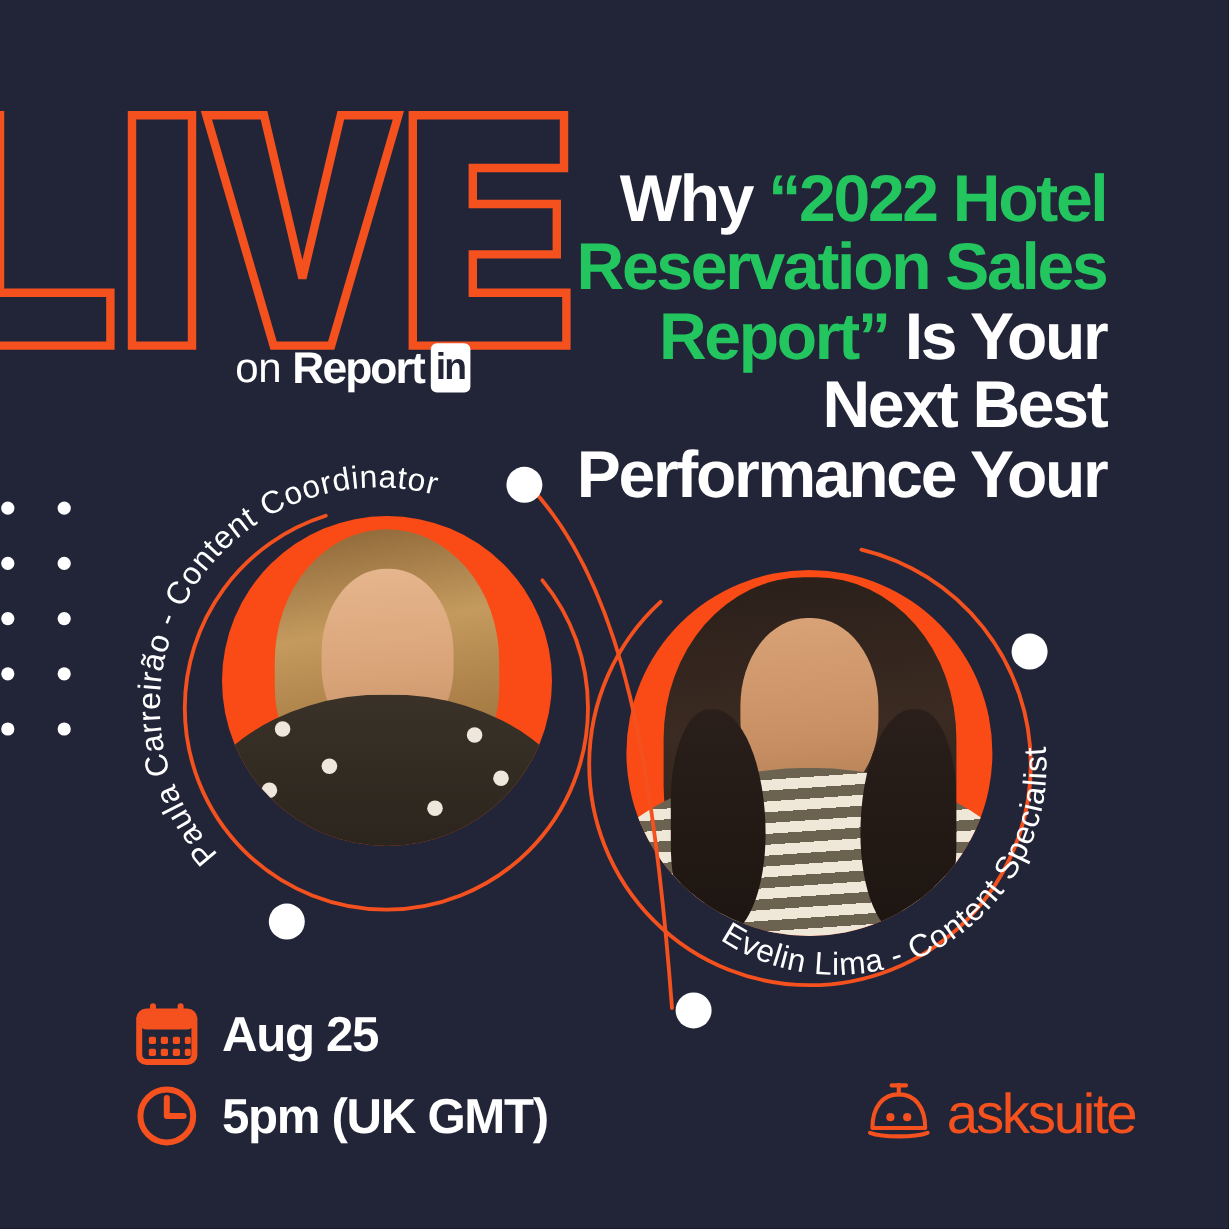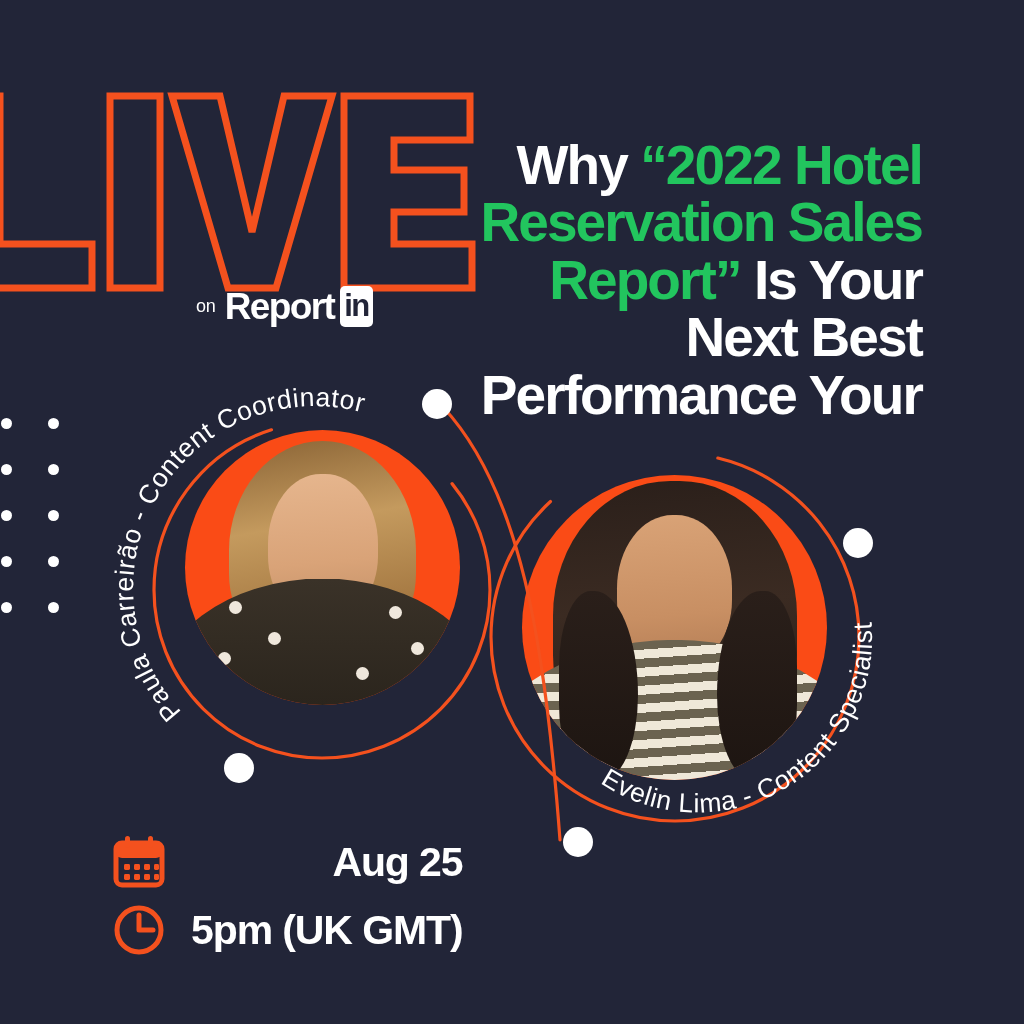--- a/index.html
+++ b/index.html
@@ -39,21 +39,21 @@
     position: absolute;
     left: 196px;
     top: 286px;
     display: flex;
     align-items: center;
     gap: 9px;
     height: 40px;
   }
   #linkedin-on {
     color: #ffffff;
-    font-size: 18px;
+    font-size: 35px;
     font-weight: 400;
     letter-spacing: -0.2px;
     line-height: 1;
   }
   #linkedin-word {
     color: #ffffff;
     font-size: 37px;
     font-weight: 700;
     letter-spacing: -1.6px;
     line-height: 1;
@@ -185,22 +185,21 @@
   
   #event-details {
     position: absolute;
     left: 112px;
     top: 828px;
   }
   .detail-row {
     display: flex;
     align-items: center;
     height: 68px;
-    gap: 25px;
-    justify-content: space-between;
+    gap: 19px;
   }
   .detail-icon { width: 54px; height: 54px; flex: 0 0 54px; }
   .detail-icon svg { display: block; }
   .detail-text {
     color: #ffffff;
     font-size: 41px;
     font-weight: 700;
     letter-spacing: -1.1px;
     line-height: 1;
     white-space: nowrap;
@@ -351,14 +350,27 @@
         <svg viewBox="0 0 54 54" width="54" height="54">
           <circle cx="27" cy="27" r="22" fill="none" stroke="#f4511e" stroke-width="5"></circle>
           <path d="M 27 12 L 27 27 L 41 27" fill="none" stroke="#f4511e" stroke-width="5" stroke-linecap="round" stroke-linejoin="round"></path>
         </svg>
       </span>
       <span class="detail-text">5pm (UK GMT)</span>
     </div>
 
   </div>
 
+  <div id="brand-logo">
+    <span id="logo-mark">
+      <svg viewBox="0 0 54 50" width="54" height="50">
+        <path d="M 5 38 C 5 20 14 10 27 10 C 40 10 49 20 49 38 Z" fill="none" stroke="#f4511e" stroke-width="3.4" stroke-linejoin="round"></path>
+        <path d="M 3 42 C 14 46 40 46 51 42" fill="none" stroke="#f4511e" stroke-width="3.4" stroke-linecap="round"></path>
+        <line x1="27" y1="2" x2="27" y2="10" stroke="#f4511e" stroke-width="3.4" stroke-linecap="round"></line>
+        <line x1="21" y1="2.5" x2="33" y2="2.5" stroke="#f4511e" stroke-width="3.4" stroke-linecap="round"></line>
+        <circle cx="20" cy="29" r="3.4" fill="#f4511e"></circle>
+        <circle cx="34" cy="29" r="3.4" fill="#f4511e"></circle>
+      </svg>
+    </span>
+    <span id="logo-wordmark">asksuite</span>
+  </div>
 
 </div>
 
 </body></html>

